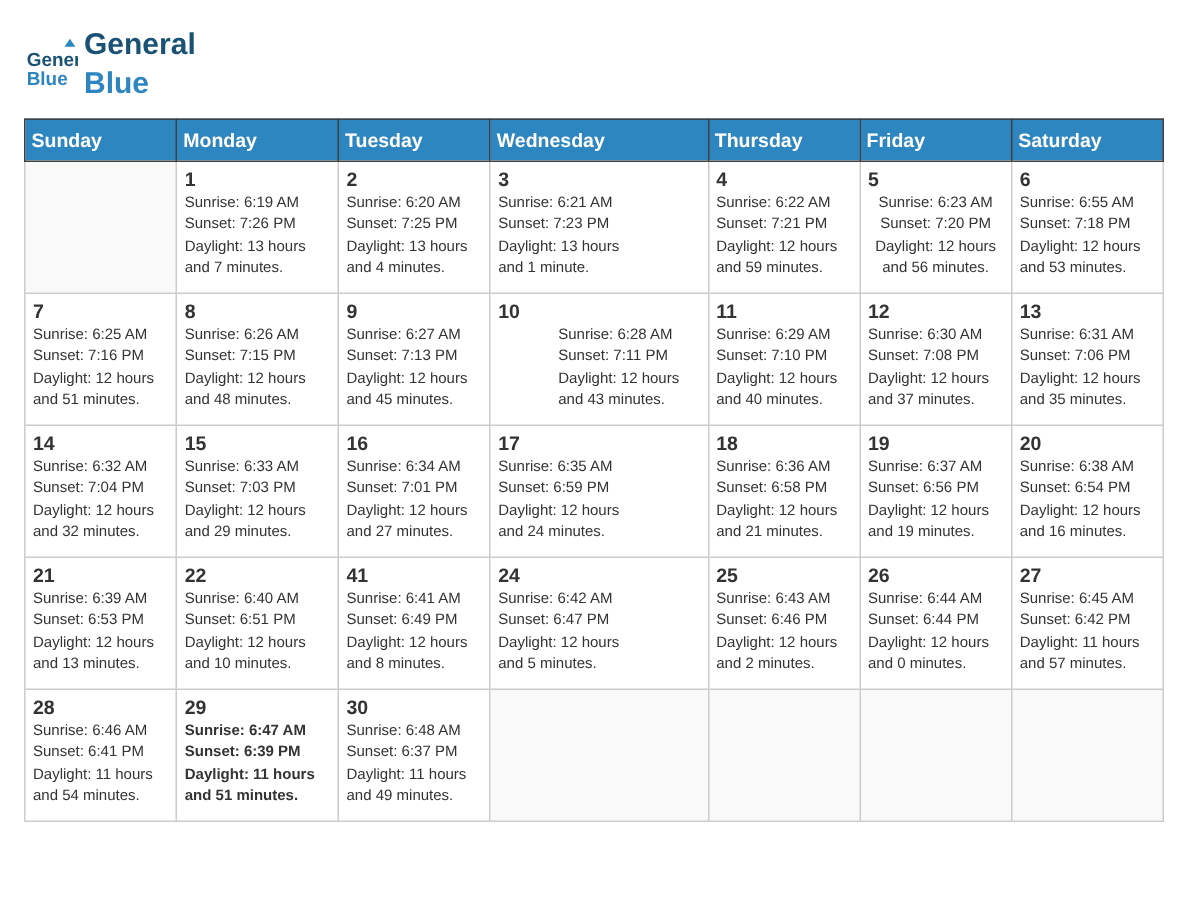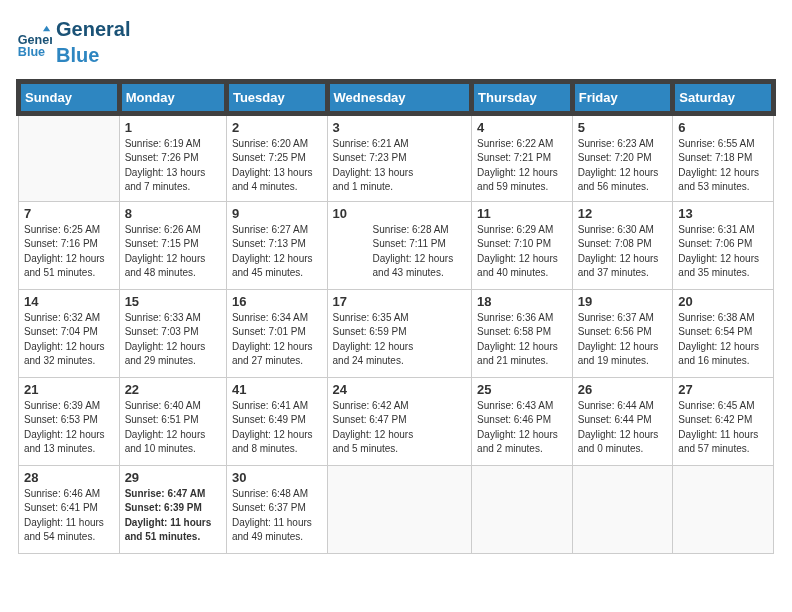--- a/index.html
+++ b/index.html
@@ -46,21 +46,21 @@
       border-collapse: collapse;
       font-size: 11px;
     }
     thead tr th {
       background-color: #2e86c1;
       color: #fff;
       padding: 6px 4px;
       text-align: left;
       font-size: 13px;
       font-weight: bold;
-      border: 5px solid #404040;
+      border: 1px solid #404040;
     }
     tbody tr td {
       border: 1px solid #ccc;
       vertical-align: top;
       padding: 4px 5px;
       min-height: 80px;
       height: 88px;
       color: #333;
       background: #fff;
     }
@@ -138,21 +138,21 @@
         </td>
         <td>
           <span class="day-num">4</span>
           <div class="day-info" style="white-space: pre-line;">Sunrise: 6:22 AM
 Sunset: 7:21 PM
 Daylight: 12 hours
 and 59 minutes.</div>
         </td>
         <td>
           <span class="day-num">5</span>
-          <div class="day-info" style="white-space: pre-line;">Sunrise: 6:23 AM
+          <div class="day-info" style="white-space: pre-line; text-align: center;">Sunrise: 6:23 AM
 Sunset: 7:20 PM
 Daylight: 12 hours
 and 56 minutes.</div>
         </td>
         <td>
           <span class="day-num">6</span>
           <div class="day-info" style="white-space: pre-line;">Sunrise: 6:55 AM
 Sunset: 7:18 PM
 Daylight: 12 hours
 and 53 minutes.</div>

